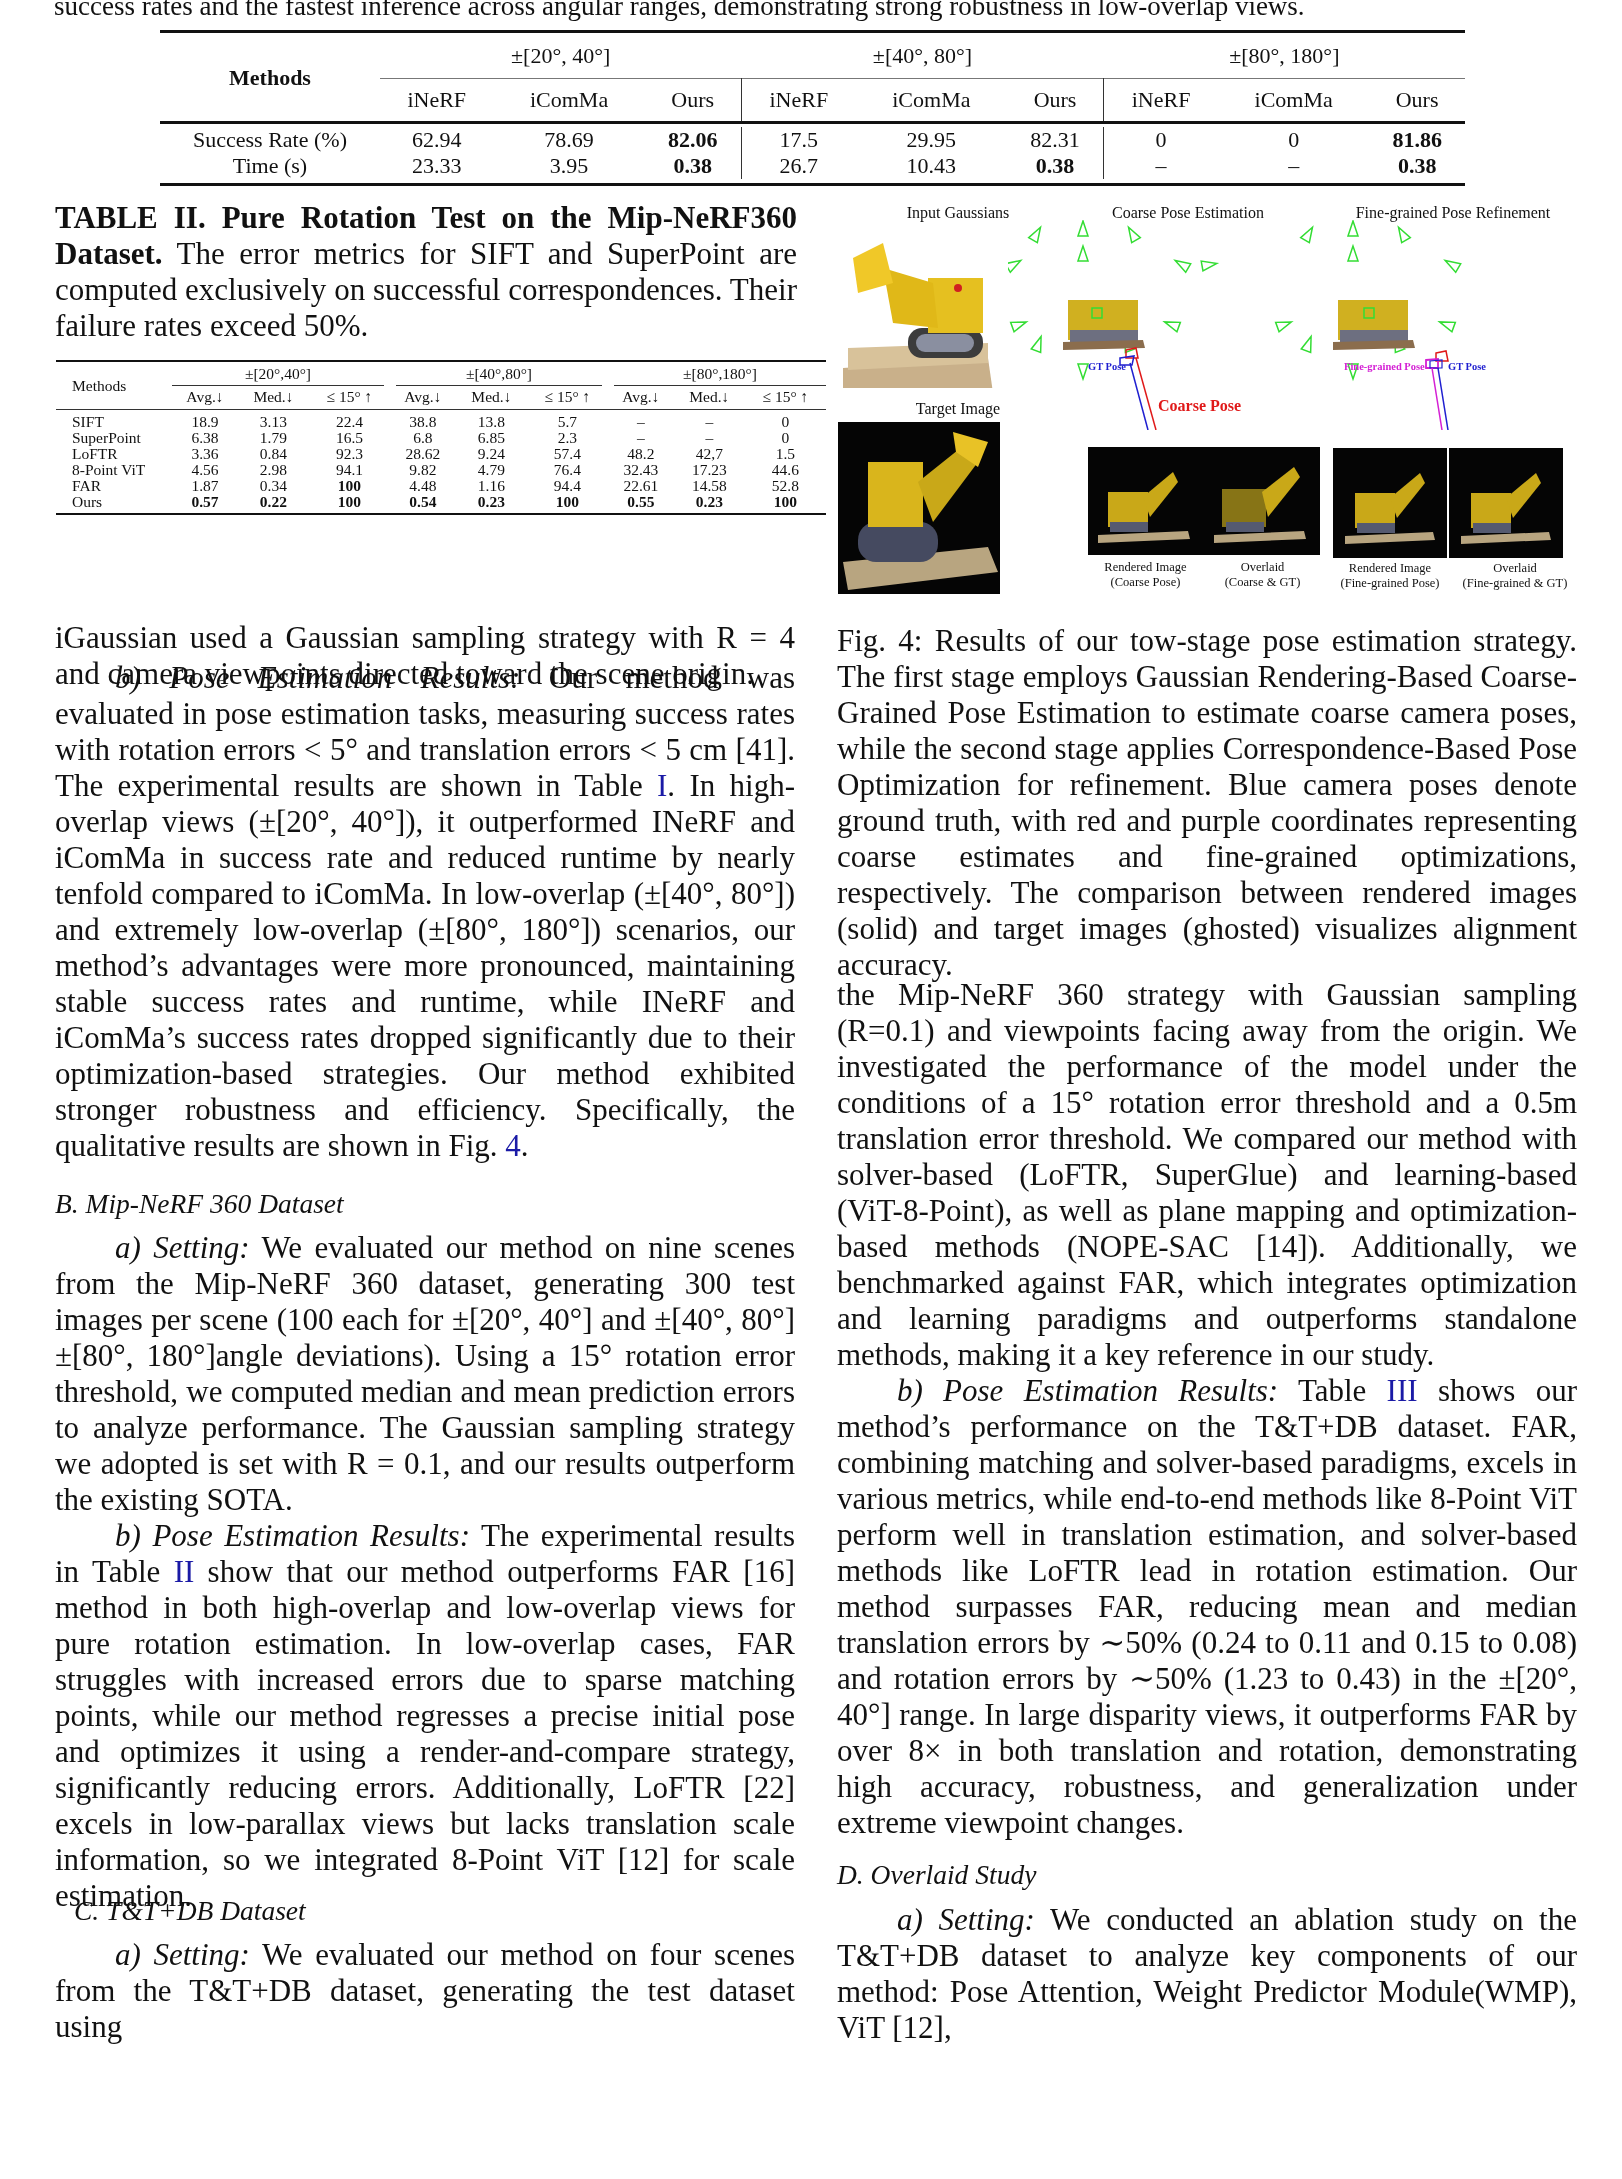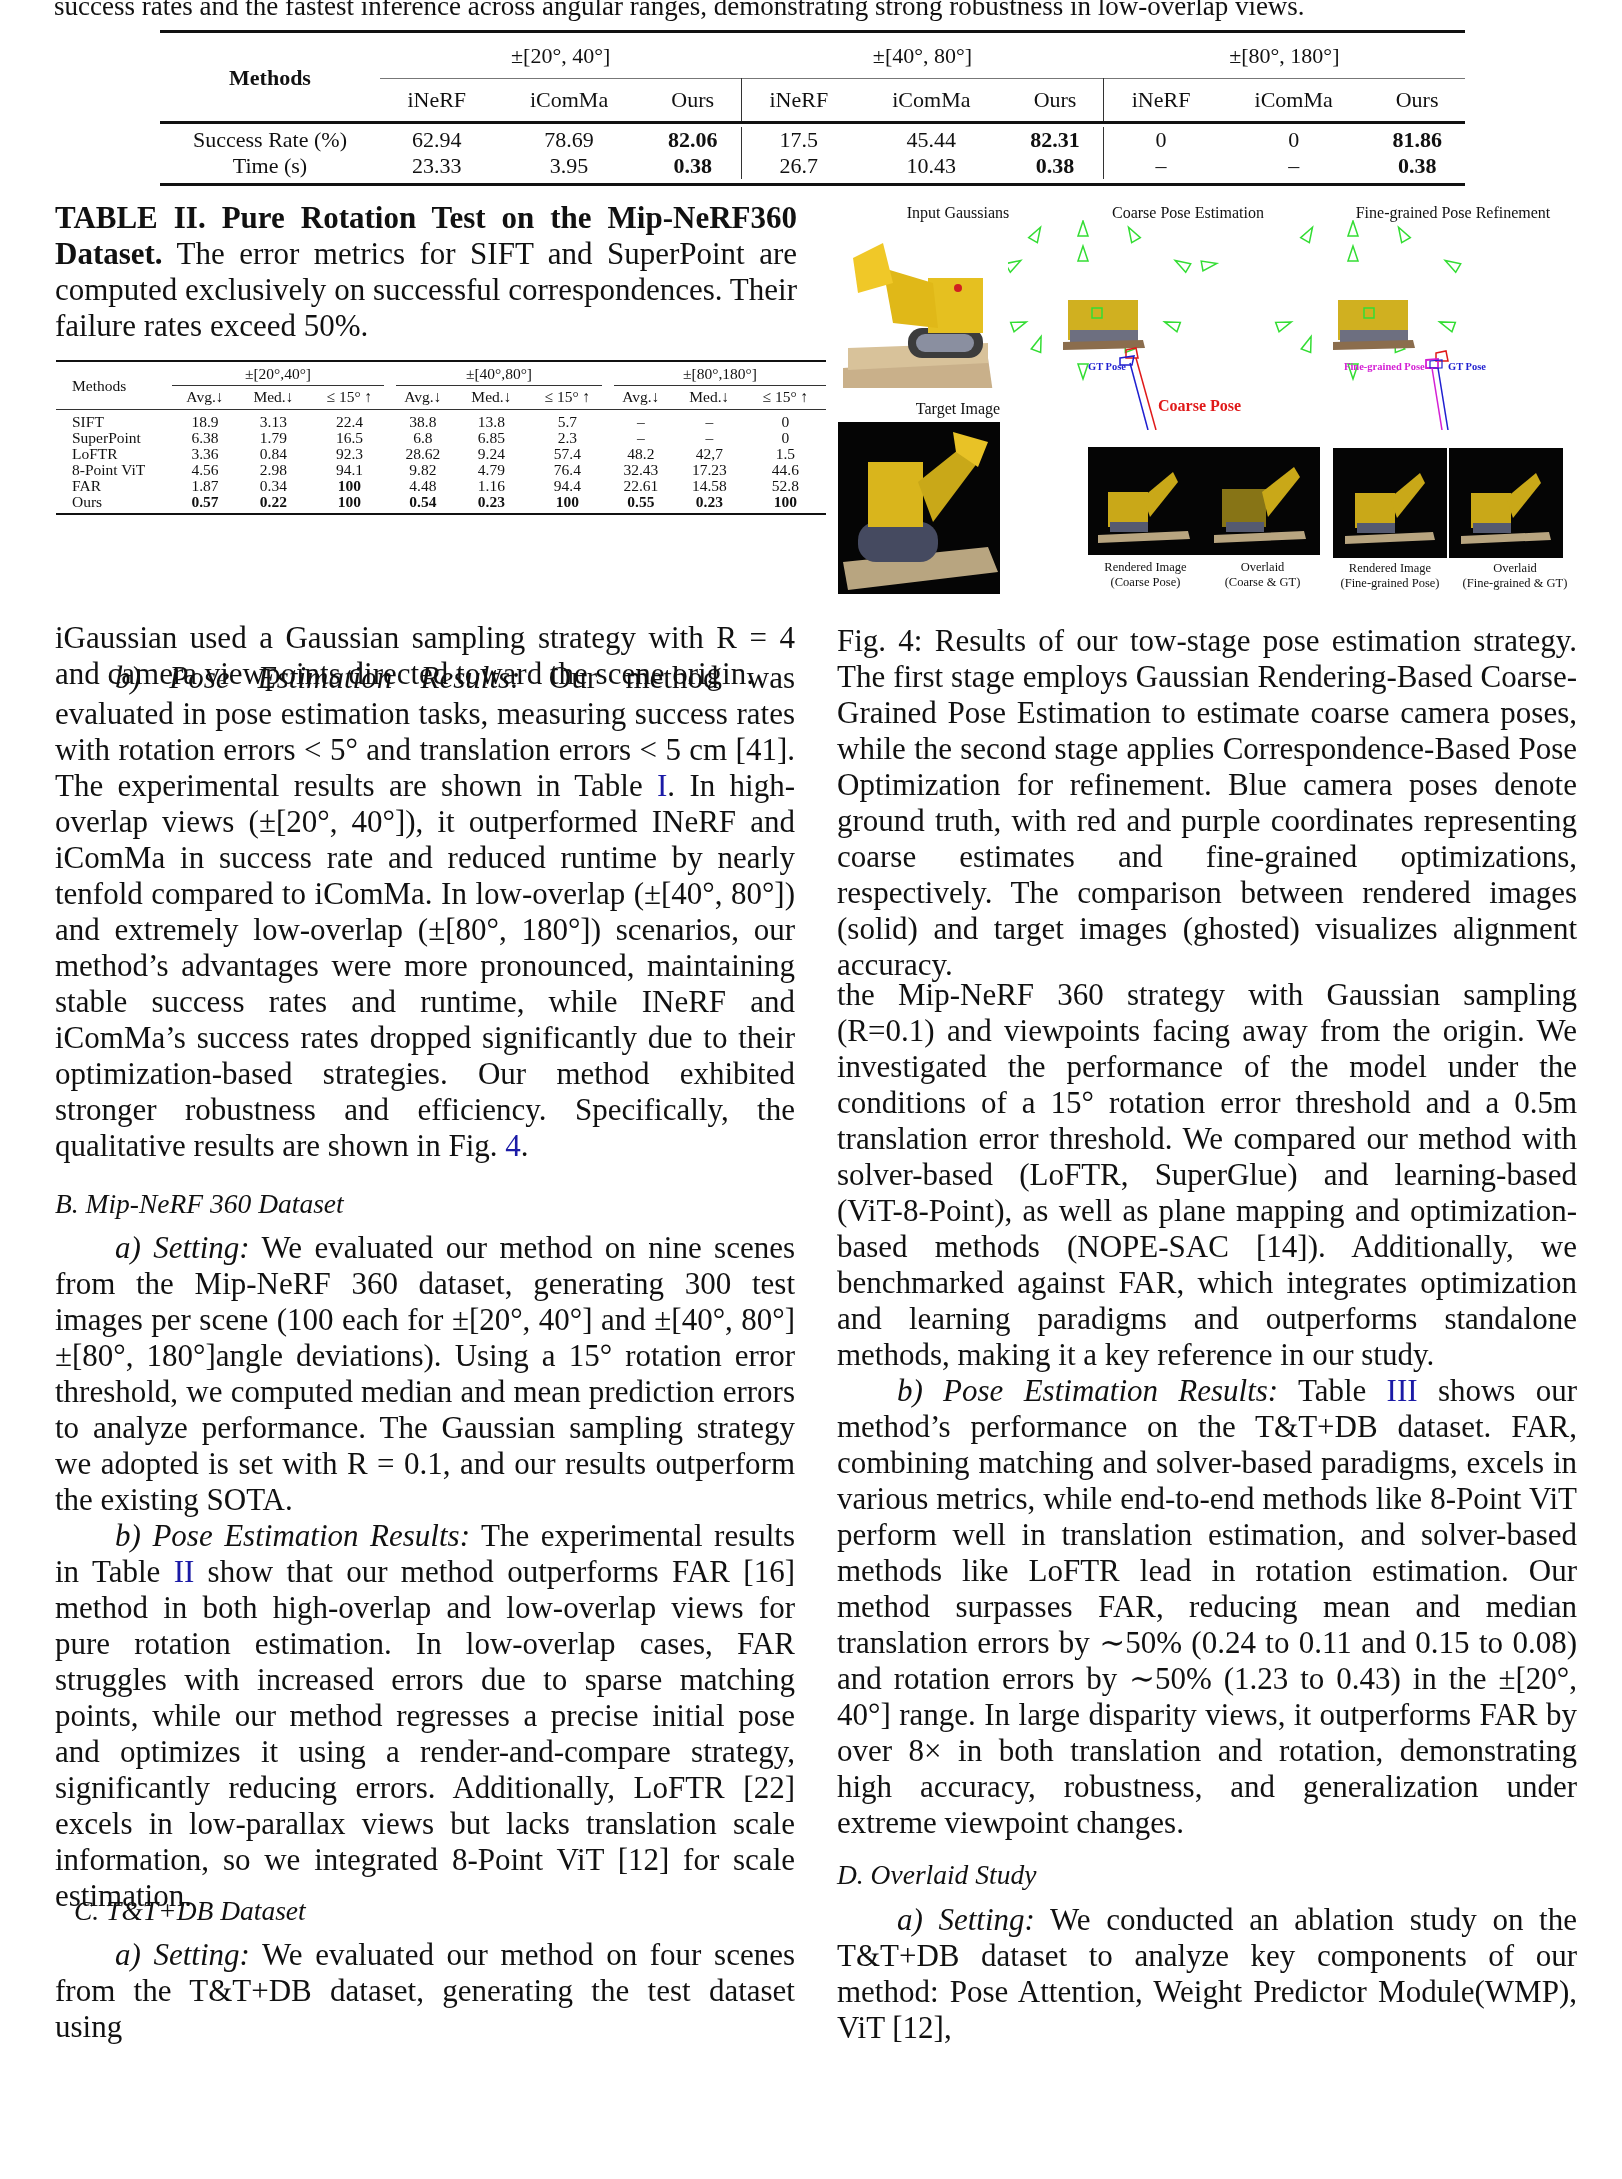--- a/index.html
+++ b/index.html
@@ -64,22 +64,22 @@
   </tr>
   <tr style="height:4px;">
         <td colspan="10" class="rule-thick"></td>
       </tr>
   <tr style="height:26px;">
     <td>Success Rate (%)</td>
     <td>62.94</td>
     <td>78.69</td>
     <td style="border-right:1px solid #333;font-weight:bold;">82.06</td>
     <td>17.5</td>
-    <td>45.44</td>
-    <td style="border-right:1px solid #333;font-weight:bold;margin-top:16px;">82.31</td>
+    <td>29.95</td>
+    <td style="border-right:1px solid #333;font-weight:normal;margin-top:16px;">82.31</td>
     <td>0</td>
     <td>0</td>
     <td style="font-weight:bold;">81.86</td>
   </tr>
   <tr style="height:26px;">
     <td>Time (s)</td>
     <td>23.33</td>
     <td>3.95</td>
     <td style="border-right:1px solid #333;font-weight:bold;">0.38</td>
     <td>26.7</td>

